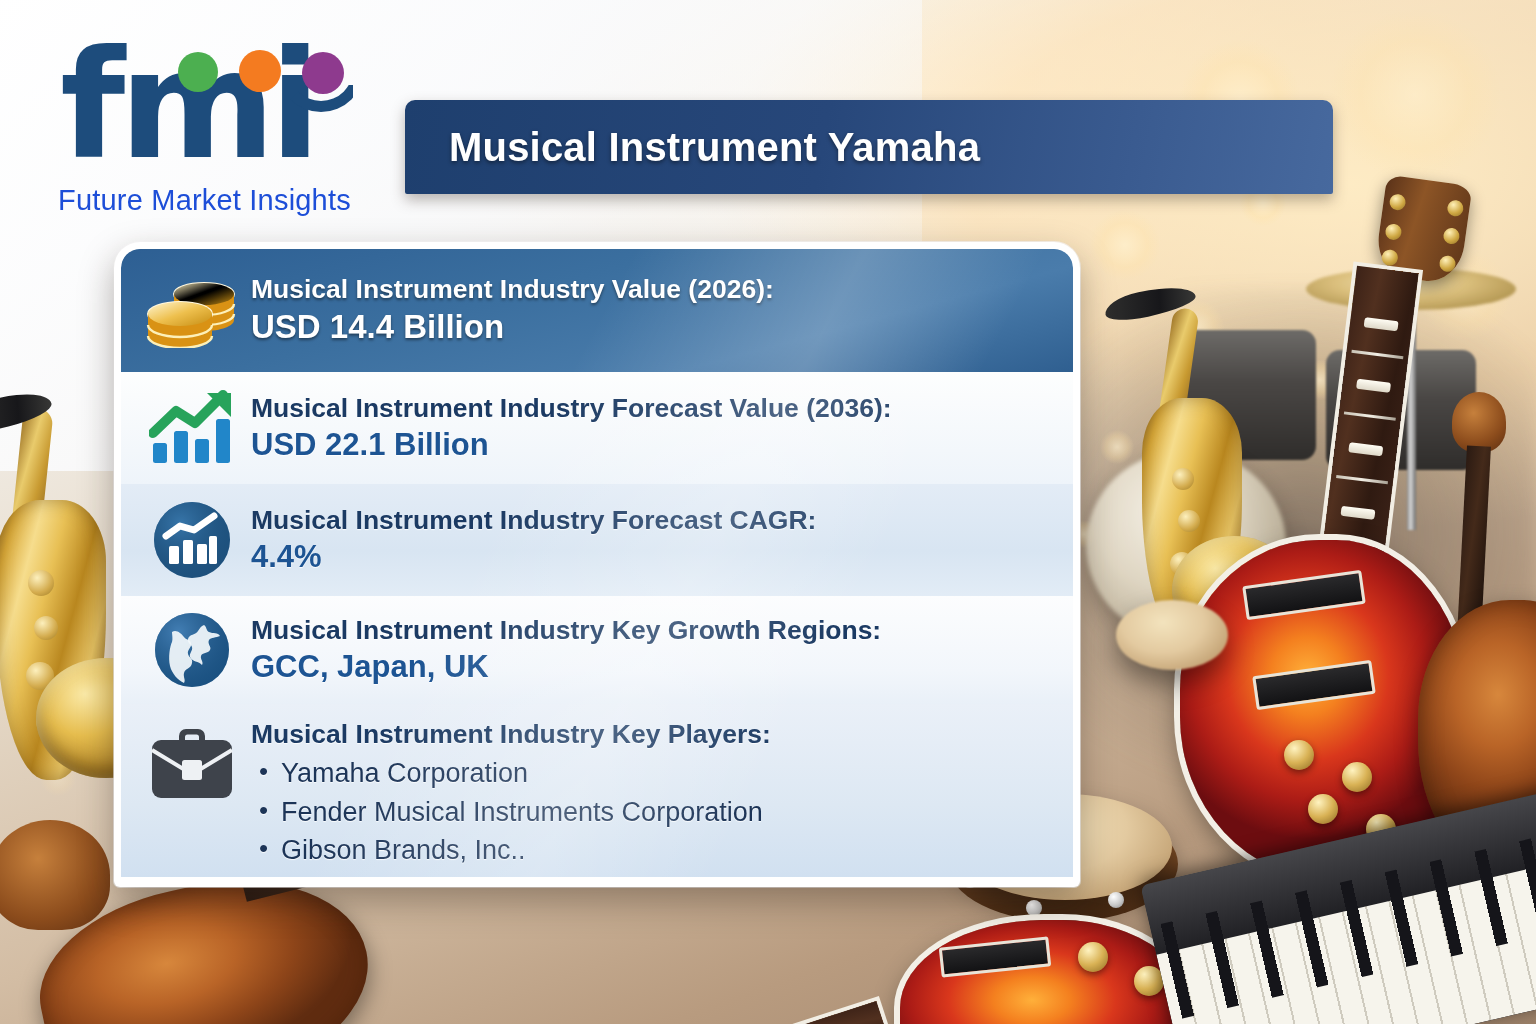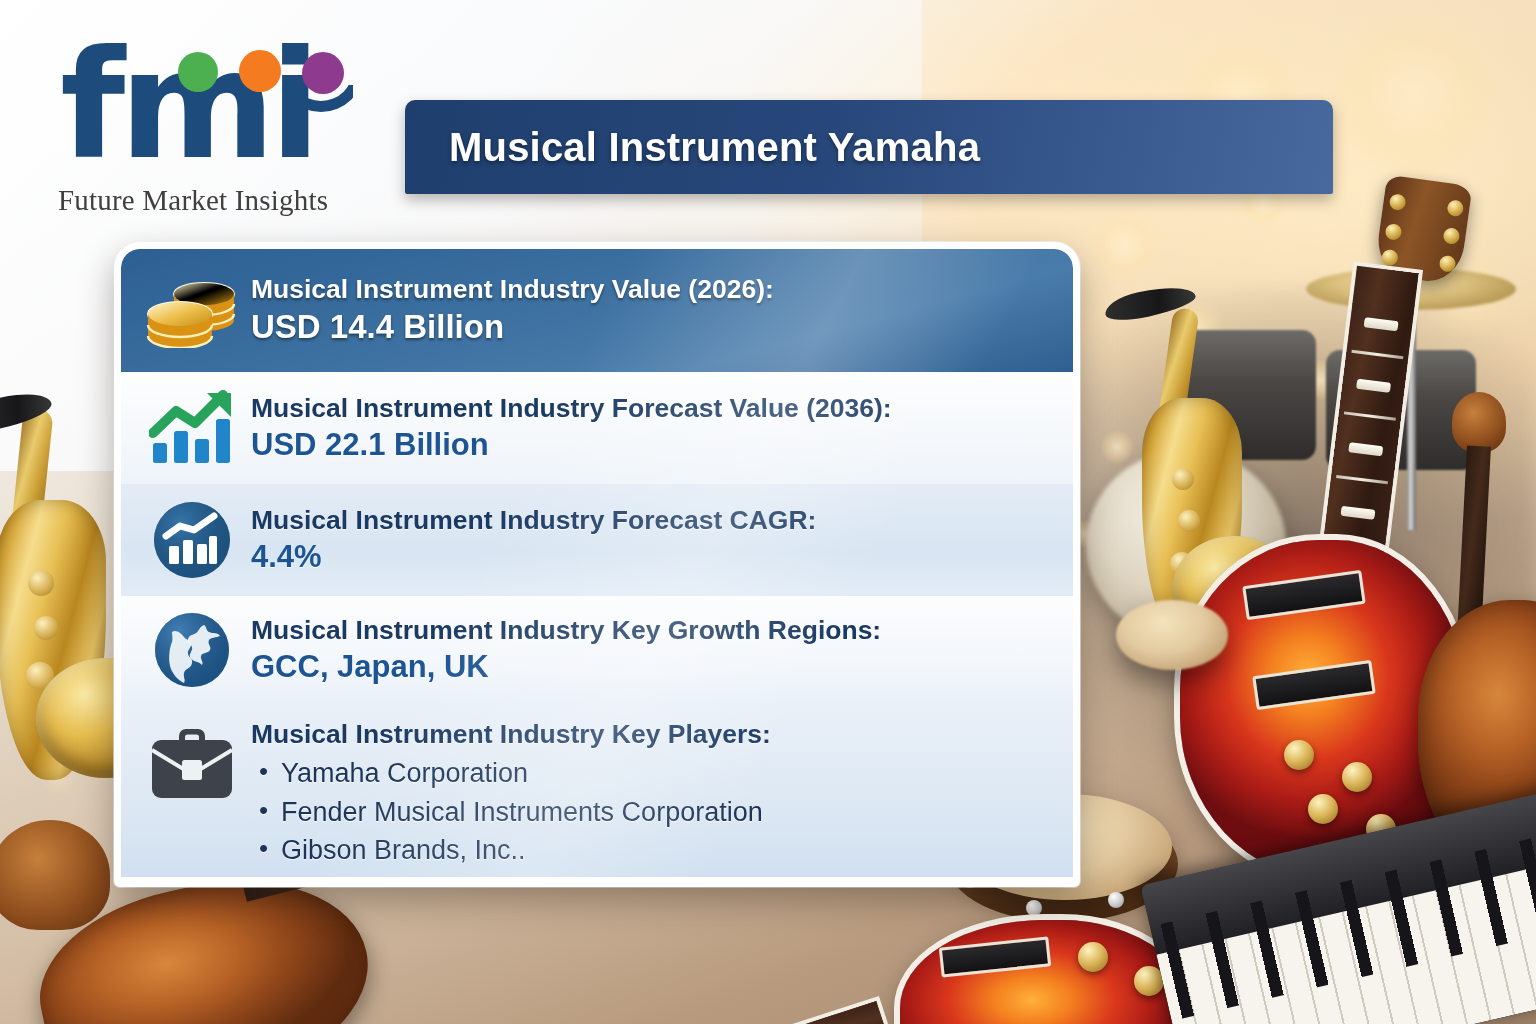--- a/index.html
+++ b/index.html
@@ -161,22 +161,22 @@
   }
   .dot{ position:absolute; border-radius:50%; }
   .logo-arc{
     position:absolute; width:86px; height:52px; left:226px; top:36px;
     border:11px solid #1d4c7c; border-top-color:transparent;
     border-left-color:transparent; border-right-color:transparent;
     border-radius:0 0 90px 90px;
   }
   .logo-tag{
     position:absolute; left:6px; top:160px;
-    font-size:29px; color:#404040; letter-spacing:.2px;
-    font-family:Liberation Serif, serif;
+    font-size:29px; color:#1d4ed8; letter-spacing:.2px;
+    font-family:Liberation Sans, sans-serif;
   }
 
   
   #banner{
     position:absolute; left:405px; top:100px; width:928px; height:94px;
     background:linear-gradient(100deg,#1e3f6e 0%,#27477a 45%,#3a5b90 78%,#47699e 100%);
     border-radius:10px 10px 2px 2px;
     box-shadow:0 6px 14px rgba(60,50,40,.35);
     display:flex; align-items:center;
   }

